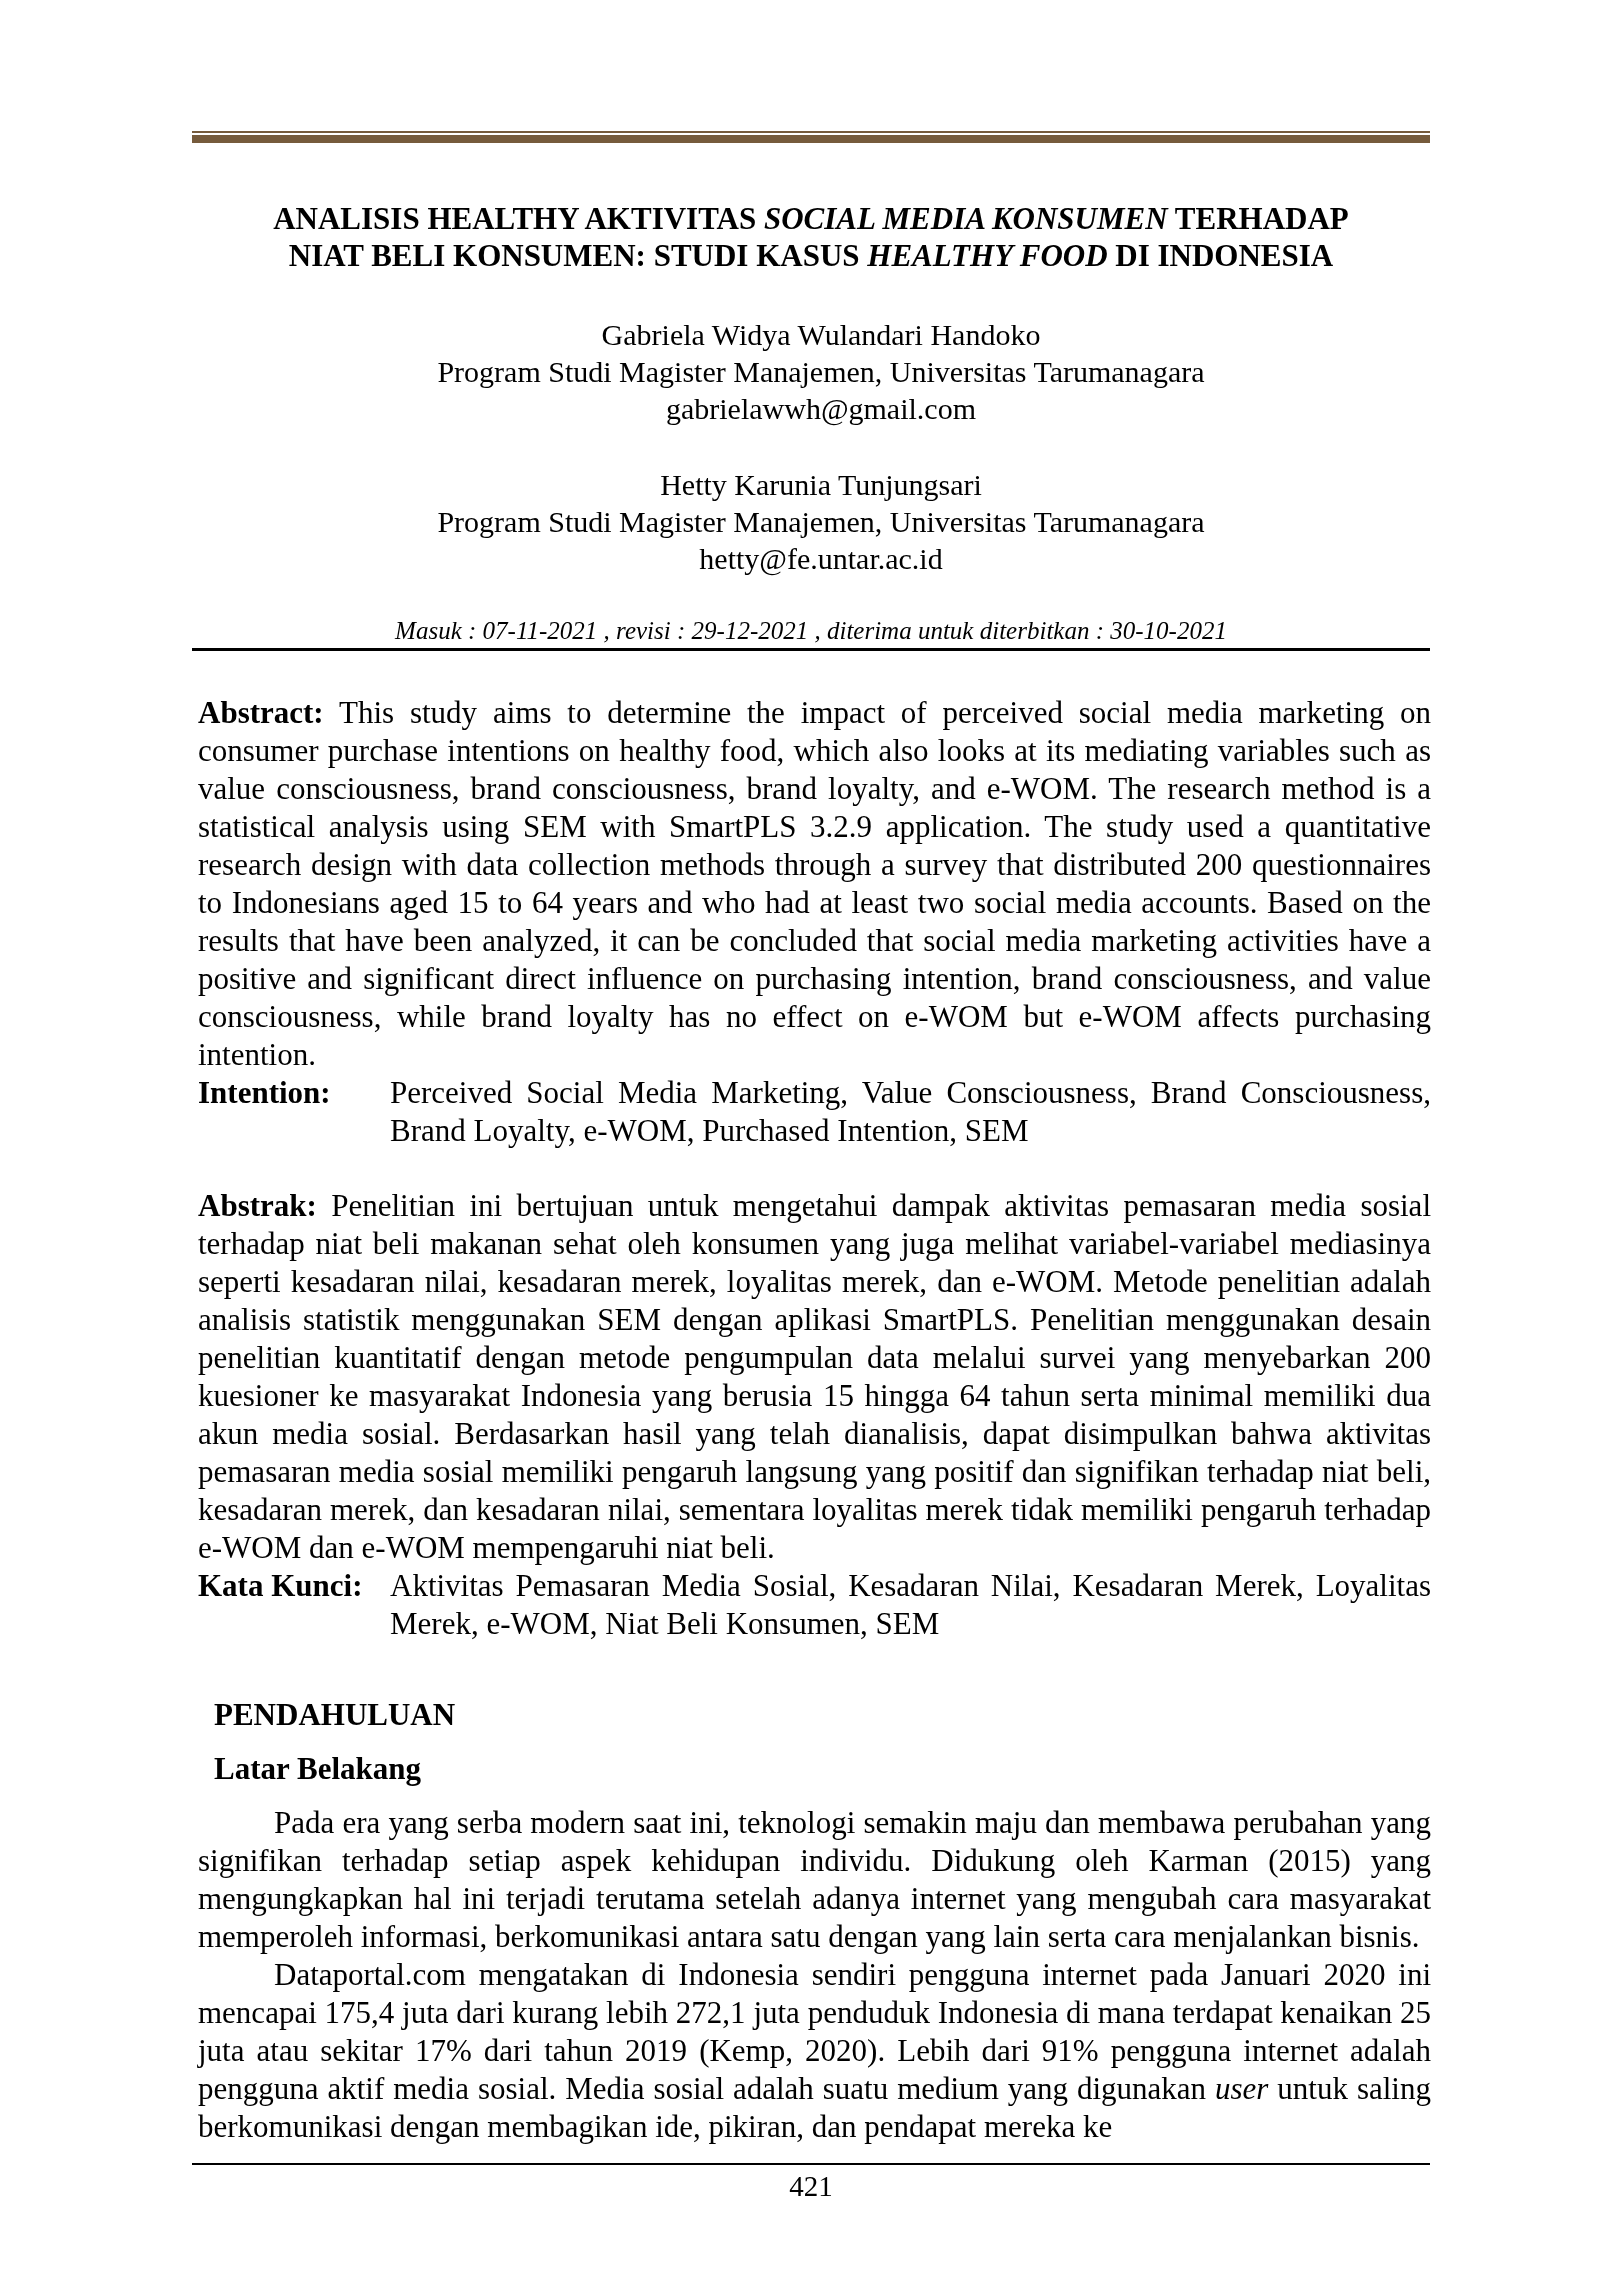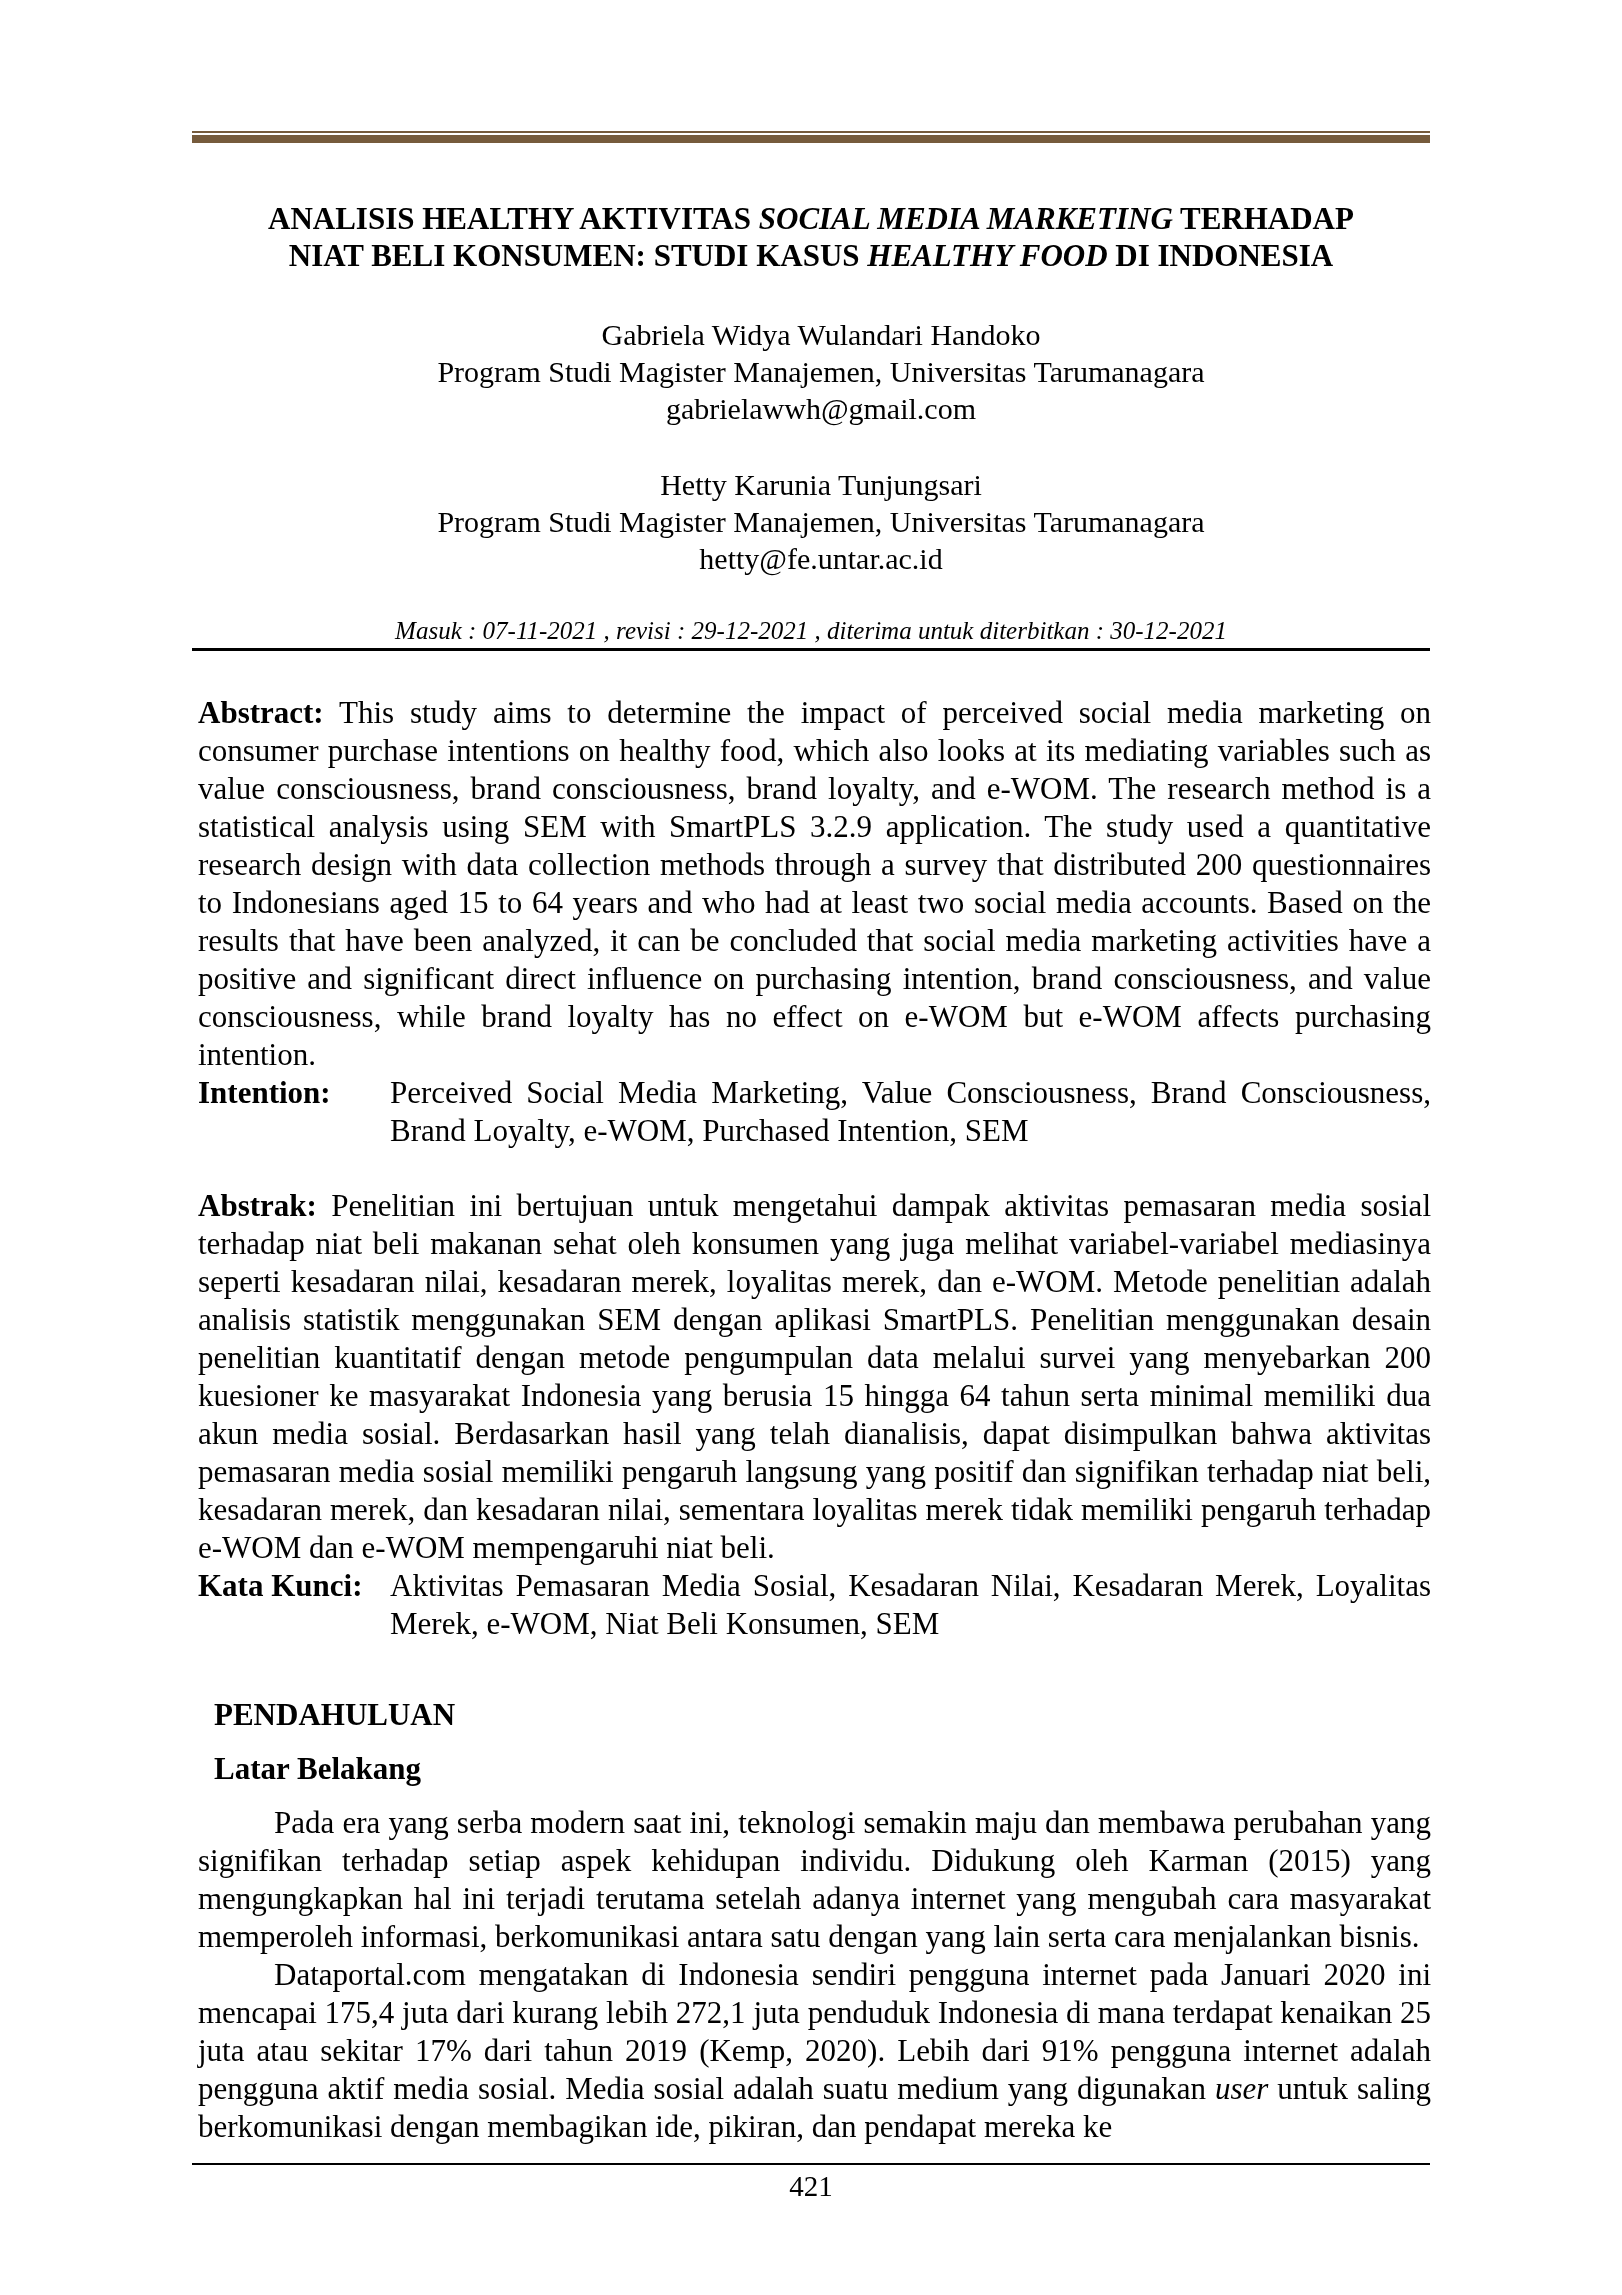--- a/index.html
+++ b/index.html
@@ -122,38 +122,38 @@
     line-height: 31px;
   }
 </style>
 </head>
 <body>
 
 <div class="rule-thin" style="background:#765B3C"></div>
 <div class="rule-thick" style="background:#765B3C"></div>
 
 <div class="title">
-  <div><span>ANALISIS HEALTHY AKTIVITAS </span><i>SOCIAL MEDIA MARKETING</i><span> TERHADAP</span></div>
+  <div><span>ANALISIS HEALTHY AKTIVITAS </span><i>SOCIAL MEDIA KONSUMEN</i><span> TERHADAP</span></div>
   <div><span>NIAT BELI KONSUMEN: STUDI KASUS </span><i>HEALTHY FOOD</i><span> DI INDONESIA</span></div>
 </div>
 
 <div class="authors">
   <div class="author-block">
     <div>Gabriela Widya Wulandari Handoko</div>
     <div>Program Studi Magister Manajemen, Universitas Tarumanagara</div>
     <div>gabrielawwh@gmail.com</div>
   </div>
   <div class="author-block">
     <div>Hetty Karunia Tunjungsari</div>
     <div>Program Studi Magister Manajemen, Universitas Tarumanagara</div>
     <div>hetty@fe.untar.ac.id</div>
   </div>
 </div>
 
-<div class="dates">Masuk : 07-11-2021 , revisi : 29-12-2021 , diterima untuk diterbitkan : 30-12-2021</div>
+<div class="dates">Masuk : 07-11-2021 , revisi : 29-12-2021 , diterima untuk diterbitkan : 30-10-2021</div>
 <div class="rule-black"></div>
 
 <div class="content">
   <p><b>Abstract:</b><span> This study aims to determine the impact of perceived social media marketing on consumer purchase intentions on healthy food, which also looks at its mediating variables such as value consciousness, brand consciousness, brand loyalty, and e-WOM. The research method is a statistical analysis using SEM with SmartPLS 3.2.9 application. The study used a quantitative research design with data collection methods through a survey that distributed 200 questionnaires to Indonesians aged 15 to 64 years and who had at least two social media accounts. Based on the results that have been analyzed, it can be concluded that social media marketing activities have a positive and significant direct influence on purchasing intention, brand consciousness, and value consciousness, while brand loyalty has no effect on e-WOM but e-WOM affects purchasing intention.</span></p>
   <div class="kw-row">
     <span class="kw-label">Intention:</span>
     <span class="kw-text">Perceived Social Media Marketing, Value Consciousness, Brand Consciousness, Brand Loyalty, e-WOM, Purchased Intention, SEM</span>
   </div>
 
   <div class="gap"></div>

